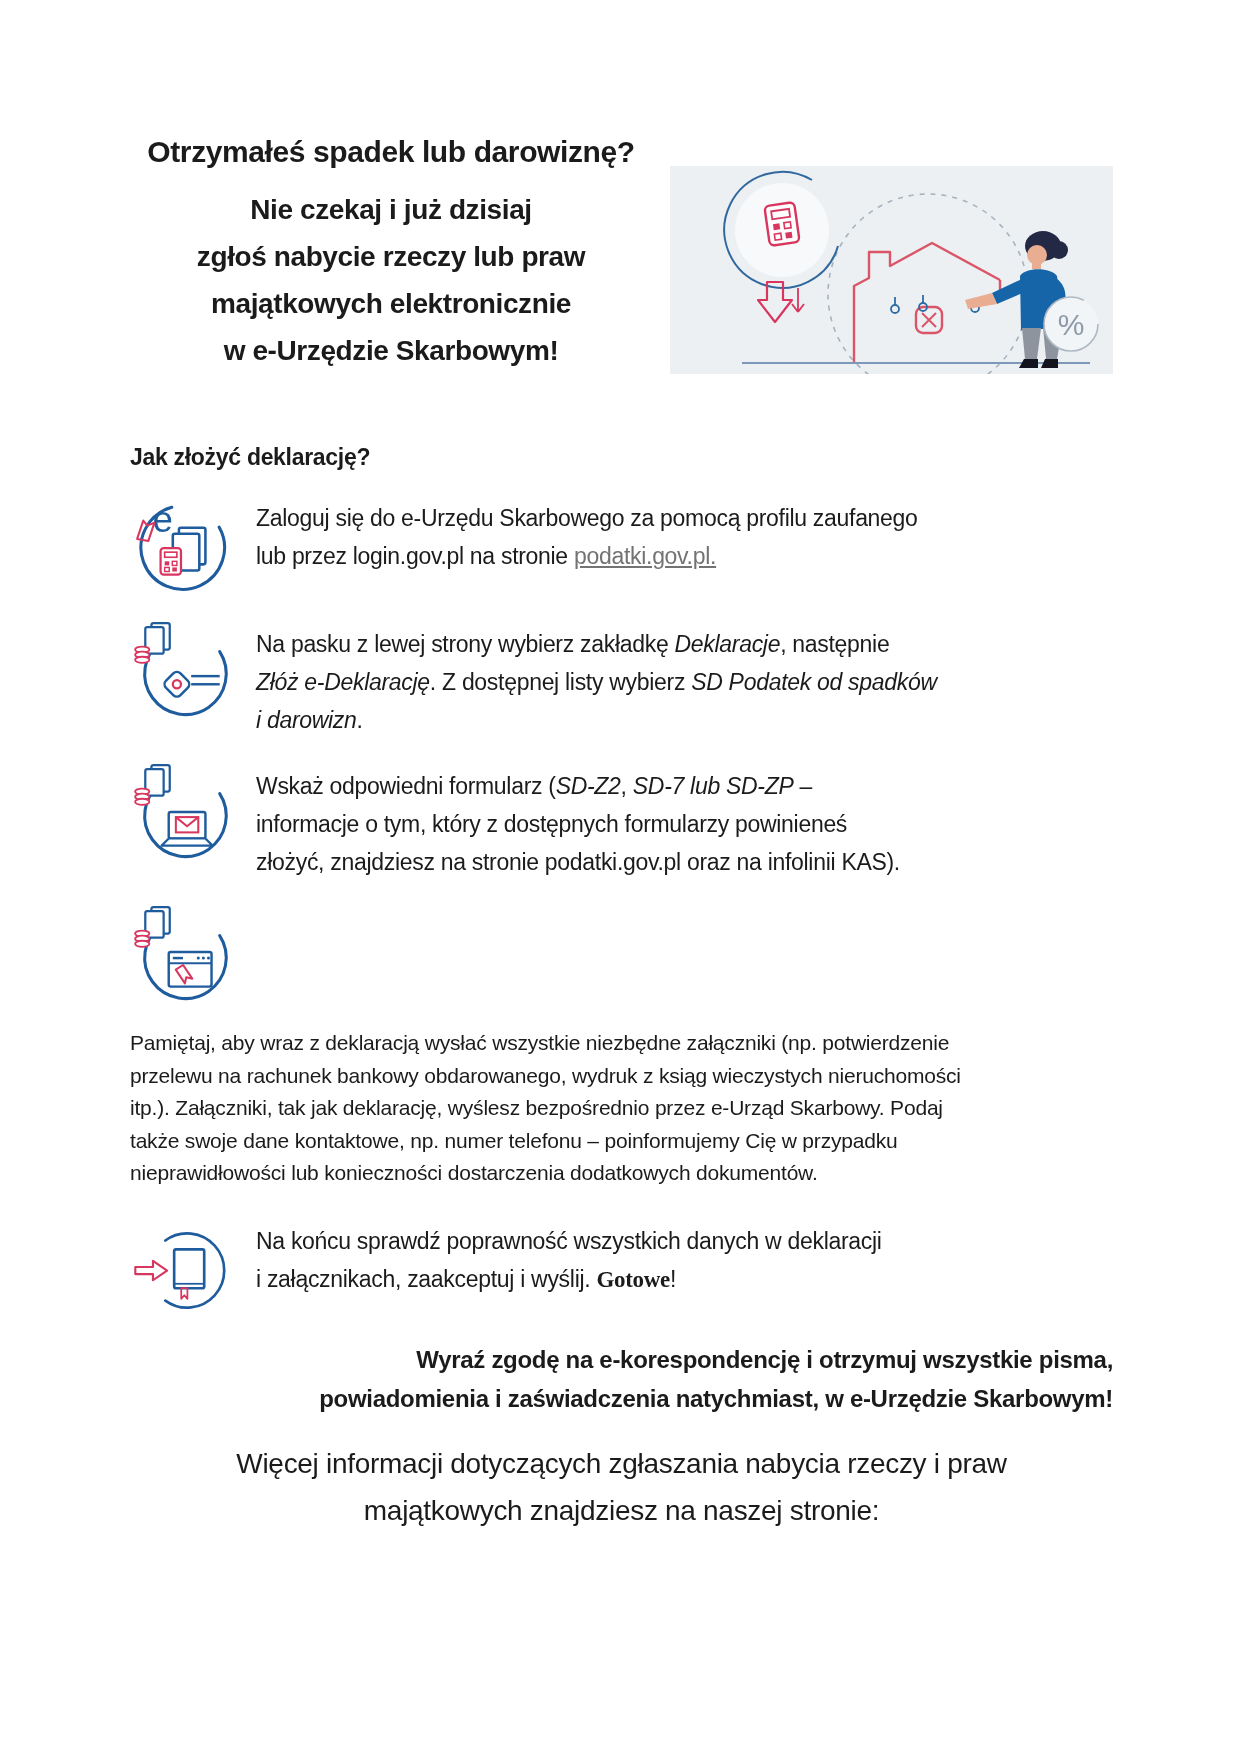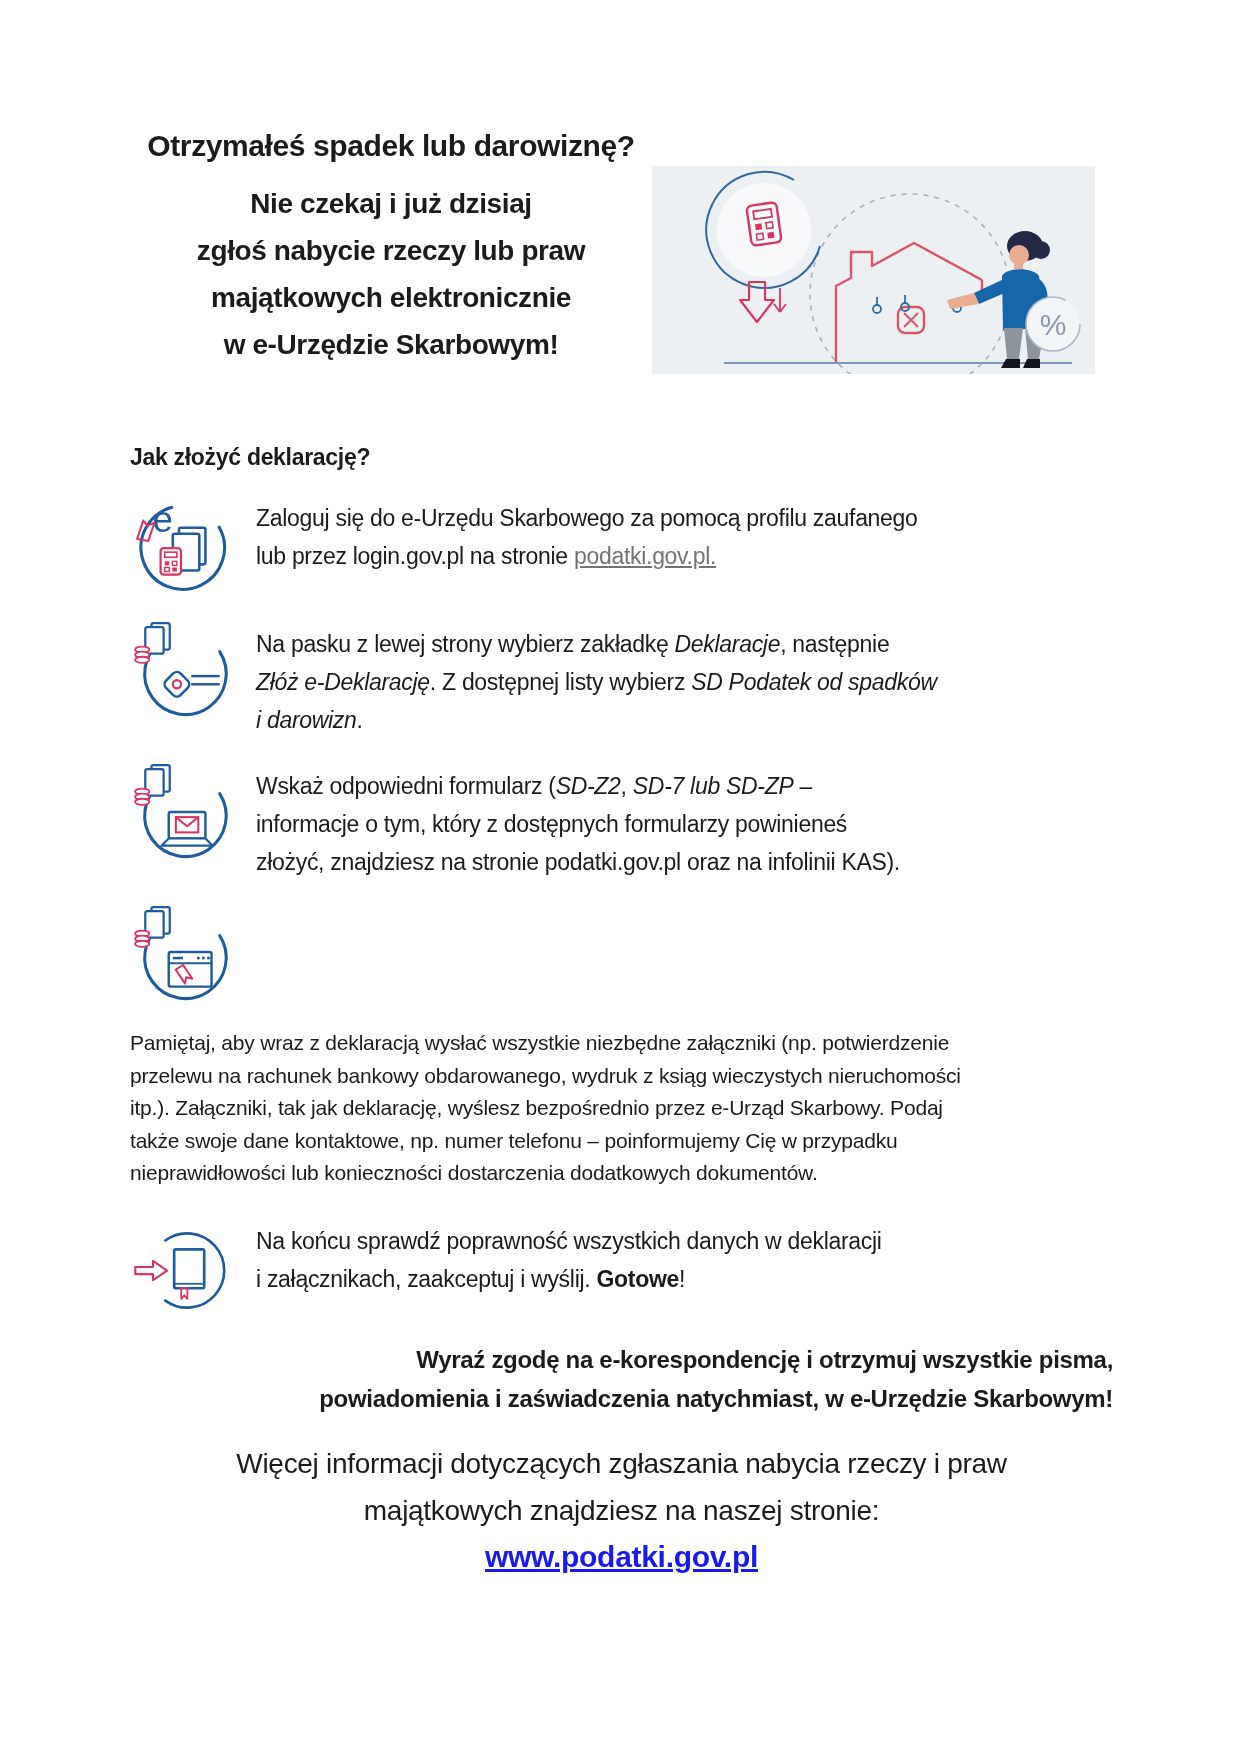--- a/index.html
+++ b/index.html
@@ -5,21 +5,21 @@
   html,body{margin:0;padding:0;}
   body{
     width:1241px;height:1755px;overflow:hidden;
     background:#ffffff;color:#1b1b1b;
     font-family:"Liberation Sans",sans-serif;
     -webkit-font-smoothing:antialiased;
   }
   .page{padding:128px 128px 0 130px;}
 
   
-  .hero{display:flex;align-items:flex-start;}
+  .hero{display:flex;align-items:flex-end;gap:18px;}
   .hero-text{width:522px;text-align:center;}
   .hero-title{
     margin:0 0 16px 0;font-size:30px;font-weight:bold;line-height:36px;
     letter-spacing:-0.4px;white-space:pre-line;
   }
   .hero-subtitle{
     margin:0;font-size:28px;font-weight:bold;line-height:47px;
     letter-spacing:-0.4px;white-space:pre-line;
   }
   .hero-illustration{margin-top:38px;width:443px;height:208px;flex:none;}
@@ -33,21 +33,21 @@
   
   .steps{list-style:none;margin:0;padding:0;}
   .step{display:flex;align-items:flex-start;gap:20px;margin-bottom:20px;}
   .step-icon{width:106px;height:106px;flex:none;}
   .step-icon svg{display:block;width:106px;height:106px;}
   .step-text{
     margin:0;padding-top:8px;font-size:23px;line-height:38px;
     letter-spacing:-0.3px;white-space:pre-line;
   }
   .step-text i{}
-  .step-text b{font-weight:bold;}
+  .step-text b{font-weight:bold;font-family:Liberation Serif, serif;}
   a.inline-link{color:#737373;text-decoration:underline;cursor:pointer;}
 
   
   .note{
     margin:6px 0 0 0;font-size:21px;line-height:32.5px;
     letter-spacing:-0.2px;white-space:pre-line;
   }
 
   
   .final-step{margin-top:24px;}
@@ -258,17 +258,14 @@
     <p class="step-text"><span>Na końcu sprawdź poprawność wszystkich danych w deklaracji
 i załącznikach, zaakceptuj i wyślij. </span><b>Gotowe</b><span>!</span></p>
   </div>
 
   <p class="cta">Wyraź zgodę na e-korespondencję i otrzymuj wszystkie pisma,
 powiadomienia i zaświadczenia natychmiast, w e-Urzędzie Skarbowym!</p>
 
   <p class="more-info">Więcej informacji dotyczących zgłaszania nabycia rzeczy i praw
 majątkowych znajdziesz na naszej stronie:</p>
 
-  <div class="footer-link-wrap">
-    <a class="footer-link" href="#">www.podatki.gov.pl</a>
-  </div>
 
 </div>
 
 </body></html>

